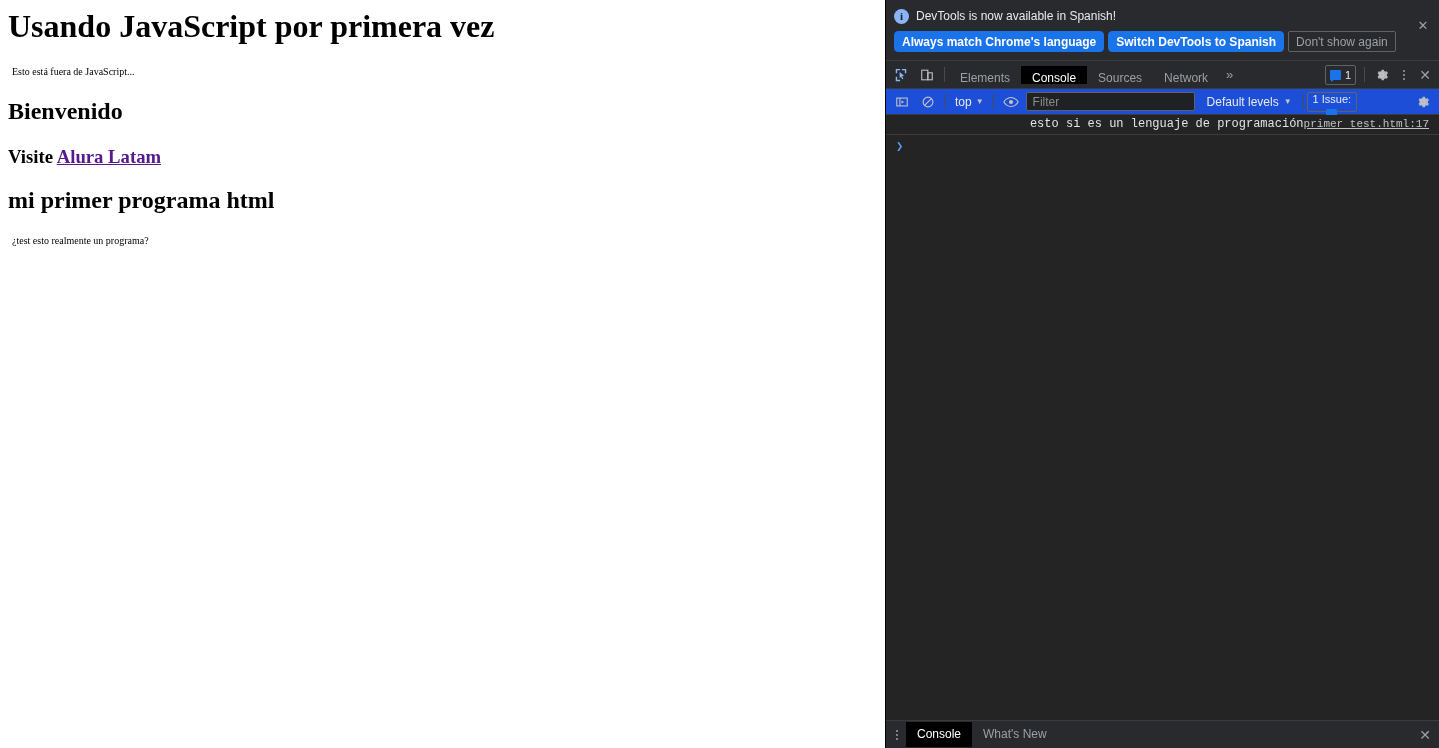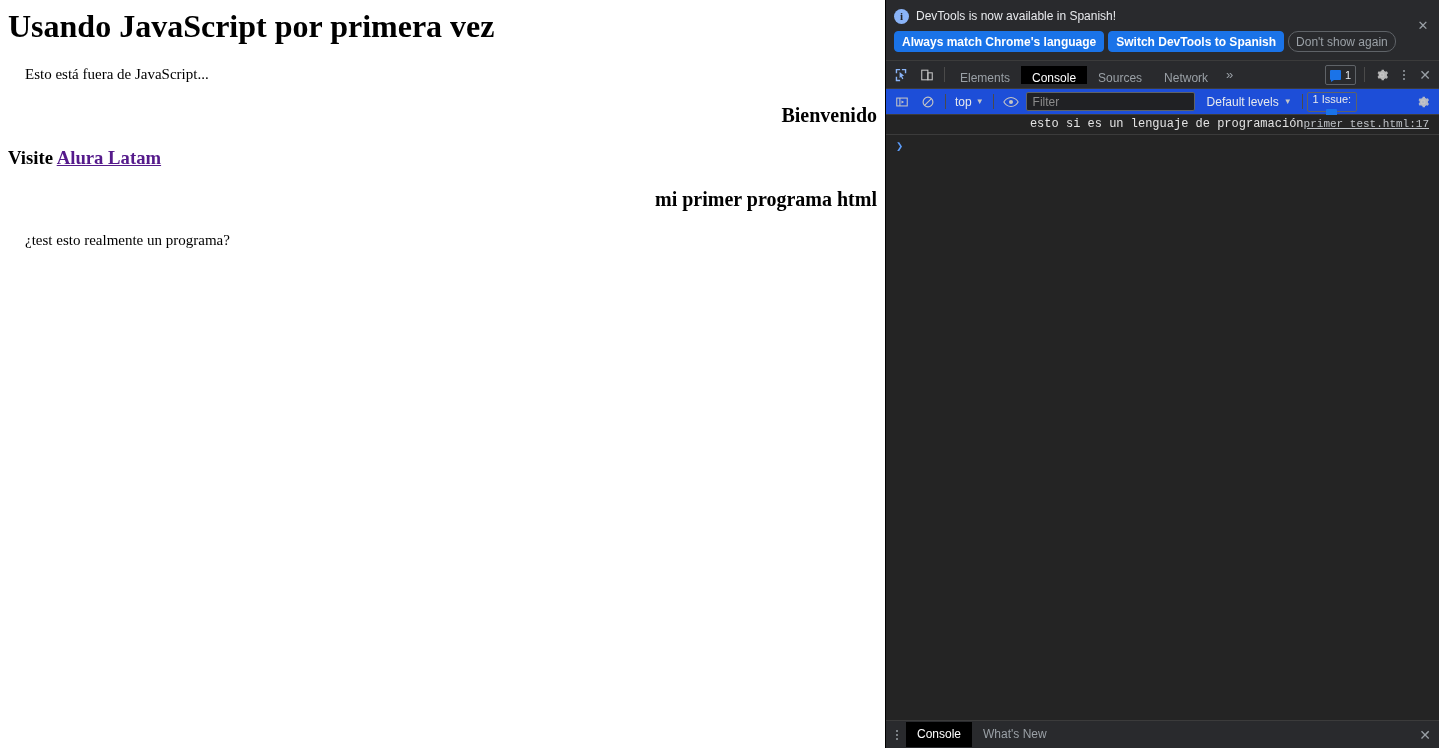--- a/index.html
+++ b/index.html
@@ -24,38 +24,37 @@
     color: #000000;
   }
   #page-doc { padding: 8px; }
   .pg-h1 {
     font-size: 32px;
     font-weight: bold;
     margin: 0 0 21px 0;
     line-height: 1.16;
   }
   .pg-h2 {
-    font-size: 20px;
+    font-size: 24px;
     font-weight: bold;
     margin: 20px 0 20px 0;
     line-height: 1.16;
-    text-align: right;
   }
   .pg-h3 {
     font-size: 18.72px;
     font-weight: bold;
     margin: 19px 0 19px 0;
     line-height: 1.16;
   }
   .pg-p {
     font-size: 16px;
     margin: 16px 0 16px 0;
     line-height: 1.16;
   }
-  .pg-small { font-size: 15px; margin: 16px 17px; }
+  .pg-small { font-size: 10px; margin: 16px 4px; }
   .pg-link {
     color: #551a8b;
     text-decoration: underline;
   }
 
   
   #devtools {
     position: absolute;
     left: 885px; top: 0;
     width: 554px;
@@ -117,21 +116,21 @@
     height: 21px;
     line-height: 16px;
     box-sizing: border-box;
     cursor: pointer;
     white-space: nowrap;
   }
   .btn-secondary {
     background: transparent;
     color: #9aa0a6;
     border: 1px solid #5f6368;
-    border-radius: 10px;
+    border-radius: 2px;
     font-size: 12px;
     padding: 2px 7px;
     height: 21px;
     line-height: 16px;
     box-sizing: border-box;
     cursor: pointer;
     white-space: nowrap;
   }
   #banner-close {
     position: absolute;

